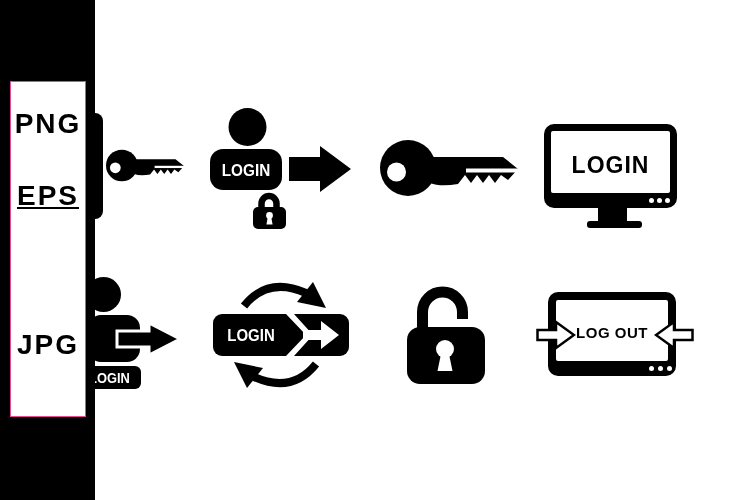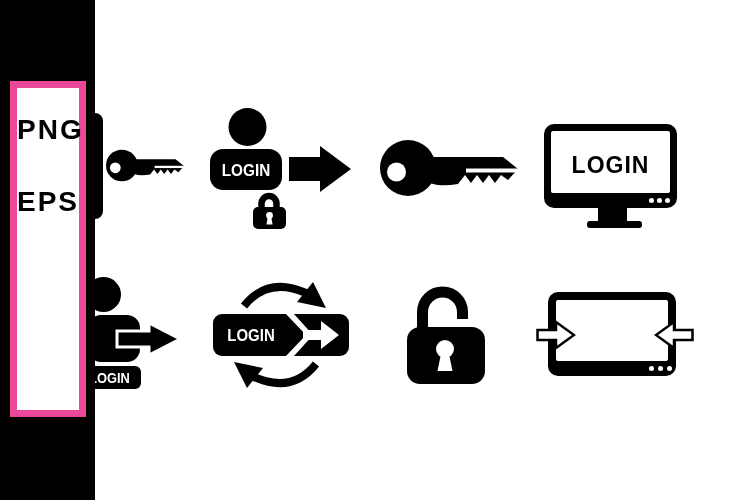--- a/index.html
+++ b/index.html
@@ -3,21 +3,21 @@
 <meta charset="utf-8">
 <style>
   html,body{margin:0;padding:0;background:#fff;}
   #stage{position:relative;width:750px;height:500px;background:#ffffff;overflow:hidden;
          font-family:"Liberation Sans",sans-serif;}
   .abs{position:absolute;}
   .ink{background:#000;}
   
   #side-bar{left:0;top:0;width:95px;height:500px;background:#000;z-index:10;}
   #format-panel{left:10px;top:81px;width:76px;height:336px;background:#fff;z-index:11;
-                border:7px solid #ec4899;box-sizing:border-box;}
+                border:1px solid #ec4899;box-sizing:border-box;}
   .format-label{position:absolute;left:0;width:100%;text-align:center;color:#000;
                 font-weight:bold;font-size:28px;line-height:1;letter-spacing:2px;}
   
   .icon-text{position:absolute;font-weight:bold;white-space:nowrap;text-align:center;}
   .white-text{color:#fff;}
   .black-text{color:#000;}
   
   .round{border-radius:50%;}
   
   #monitor-frame{left:544px;top:124px;width:133px;height:84px;background:#000;border-radius:10px;}
@@ -43,21 +43,22 @@
   <div class="abs ink under-bar" style="left:88px;top:315px;width:52px;height:47px;border-radius:13px;"></div>
   <svg class="abs under-bar" style="left:114px;top:320px;" width="69" height="38" viewBox="0 0 69 38">
     <path d="M3,11 H35 V3 L66,19 L35,35 V27 H3 Z" fill="#000" stroke="#fff" stroke-width="3"></path>
   </svg>
   <div class="abs ink under-bar" style="left:78px;top:366px;width:63px;height:23px;border-radius:6px;"></div>
   <div class="icon-text white-text under-bar" style="left:78px;top:370px;width:63px;font-size:14px;transform:scaleX(0.92);">LOGIN</div>
 
   <div id="side-bar" class="abs"></div>
   <div id="format-panel" class="abs">
     <div class="format-label" style="top:28px;">PNG</div>
-    <div class="format-label" style="top:100px;">EPS</div>
+    <div class="format-label" style="top:100px;text-decoration:underline;">EPS</div>
+    <div class="format-label" style="top:249px;">JPG</div>
   </div>
 
   <svg class="abs" style="left:106px;top:149px;" width="78" height="33" viewBox="0 0 138 58">
     <circle cx="28" cy="29" r="28" fill="#000"></circle>
     <path d="M46,18 H123 L138,30 L128,41 L121,36 L115,44 L109,36 L103,44 L97,36 L91,44 L85,36 L78,45 Q60,48 50,44 L46,38 Z" fill="#000"></path>
     <rect x="86" y="29.5" width="52" height="4" fill="#fff"></rect>
     <circle cx="16.5" cy="33" r="9.5" fill="#fff"></circle>
   </svg>
 
   <svg class="abs" style="left:208px;top:105px;" width="82" height="125" viewBox="0 0 82 125">
@@ -103,20 +104,21 @@
 
   <svg class="abs" style="left:405px;top:285px;" width="80" height="100" viewBox="0 0 80 100">
     <path d="M17.5,45 V27 A20,20 0 0 1 57.5,27 V34" fill="none" stroke="#000" stroke-width="11"></path>
     <rect x="2" y="42" width="78" height="57" rx="13" fill="#000"></rect>
     <circle cx="40" cy="64" r="9" fill="#fff"></circle>
     <path d="M36,69 H44 L47.5,86 H32.5 Z" fill="#fff"></path>
   </svg>
 
   <div id="tablet-frame" class="abs"></div>
   <div id="tablet-screen" class="abs"></div>
+  <div class="icon-text black-text" style="left:556px;top:324px;width:112px;font-size:15px;letter-spacing:0.5px;">LOG OUT</div>
   <div class="dot" style="left:649px;top:366px;"></div>
   <div class="dot" style="left:658px;top:366px;"></div>
   <div class="dot" style="left:667px;top:366px;"></div>
   <svg class="abs" style="left:536px;top:320px;" width="40" height="30" viewBox="0 0 40 30">
     <path d="M1.5,10 H20 V2 L38,15 L20,28 V20 H1.5 Z" fill="#fff" stroke="#000" stroke-width="2.5"></path>
   </svg>
   <svg class="abs" style="left:654px;top:320px;" width="40" height="30" viewBox="0 0 40 30">
     <path d="M38.5,10 H20 V2 L2,15 L20,28 V20 H38.5 Z" fill="#fff" stroke="#000" stroke-width="2.5"></path>
   </svg>
 

